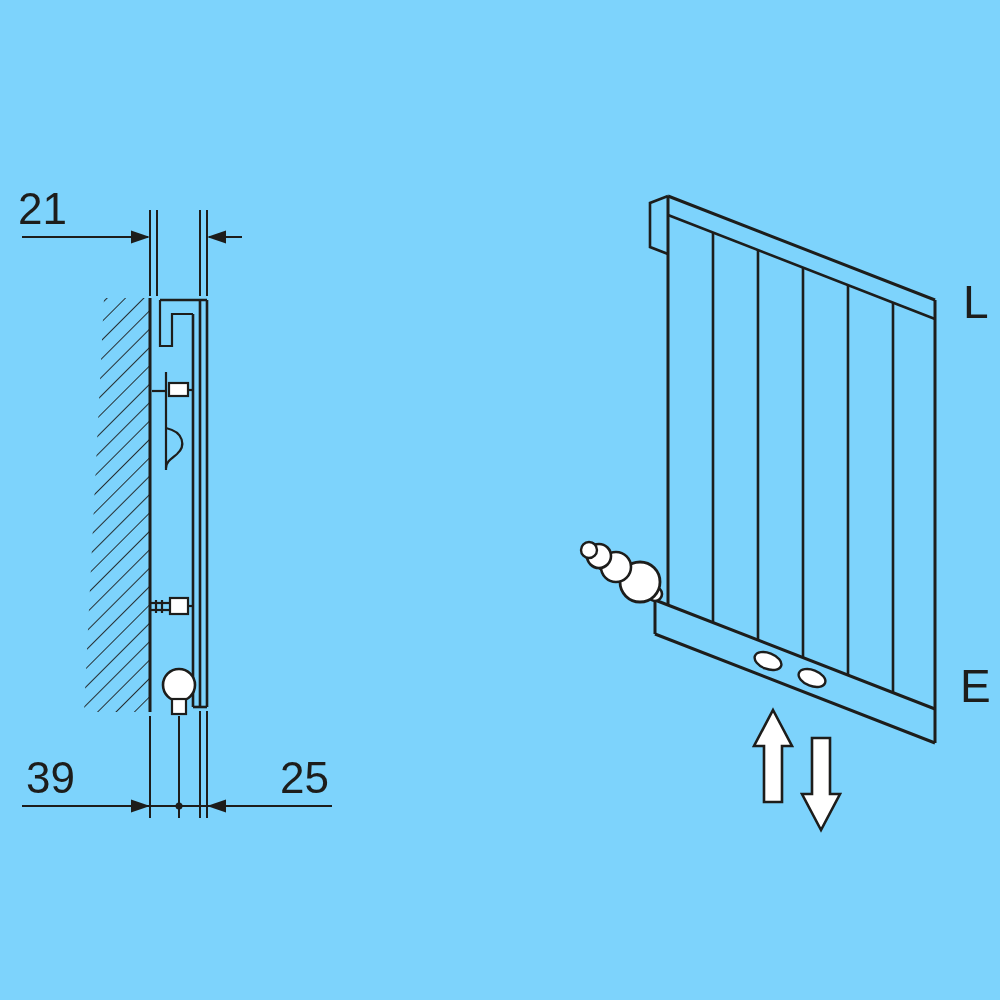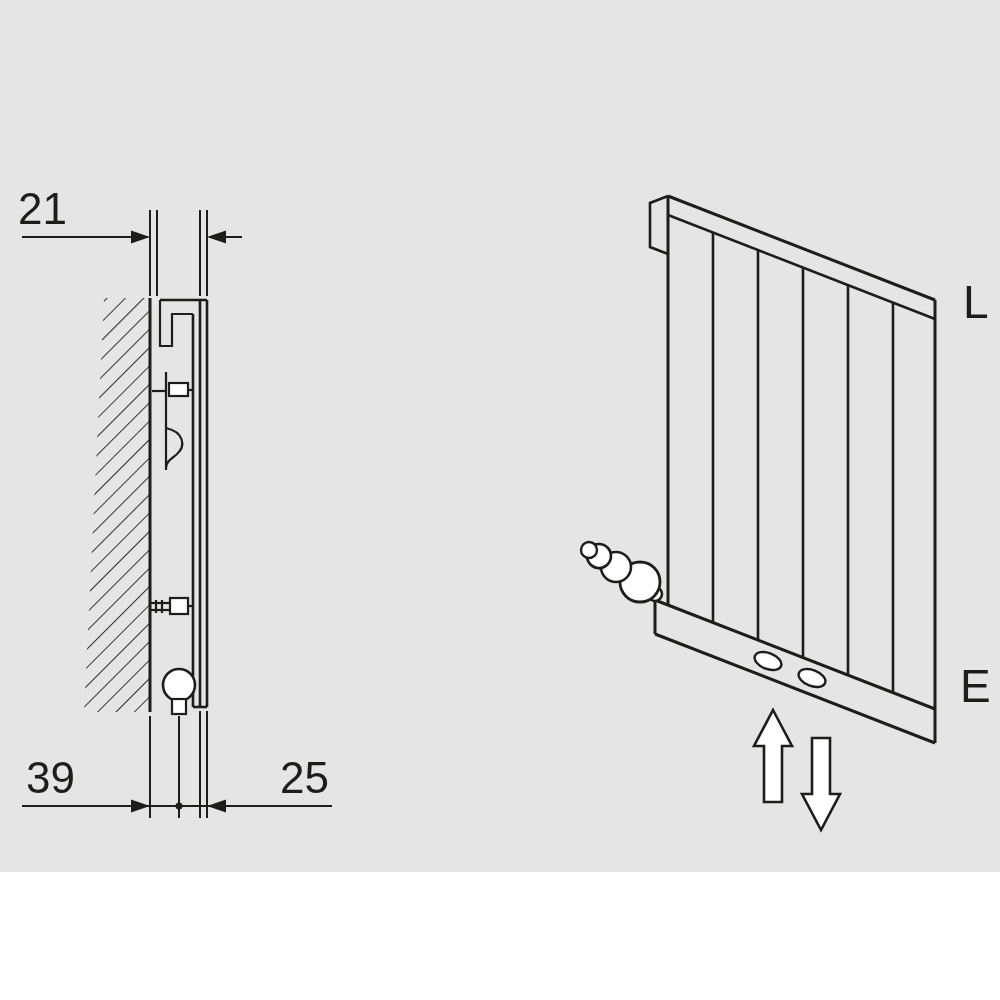--- a/index.html
+++ b/index.html
@@ -3,22 +3,22 @@
 <meta charset="utf-8">
 <style>
   html, body {
     margin: 0;
     padding: 0;
     background: #ffffff;
   }
   .canvas {
     position: relative;
     width: 1000px;
-    height: 872px;
-    background: #e5e5e5;
+    height: 1000px;
+    background: #7dd3fc;
     overflow: hidden;
   }
   svg {
     position: absolute;
     top: 0;
     left: 0;
   }
   svg text {
     font-family: "Liberation Sans", sans-serif;
     fill: #1d1d1b;

